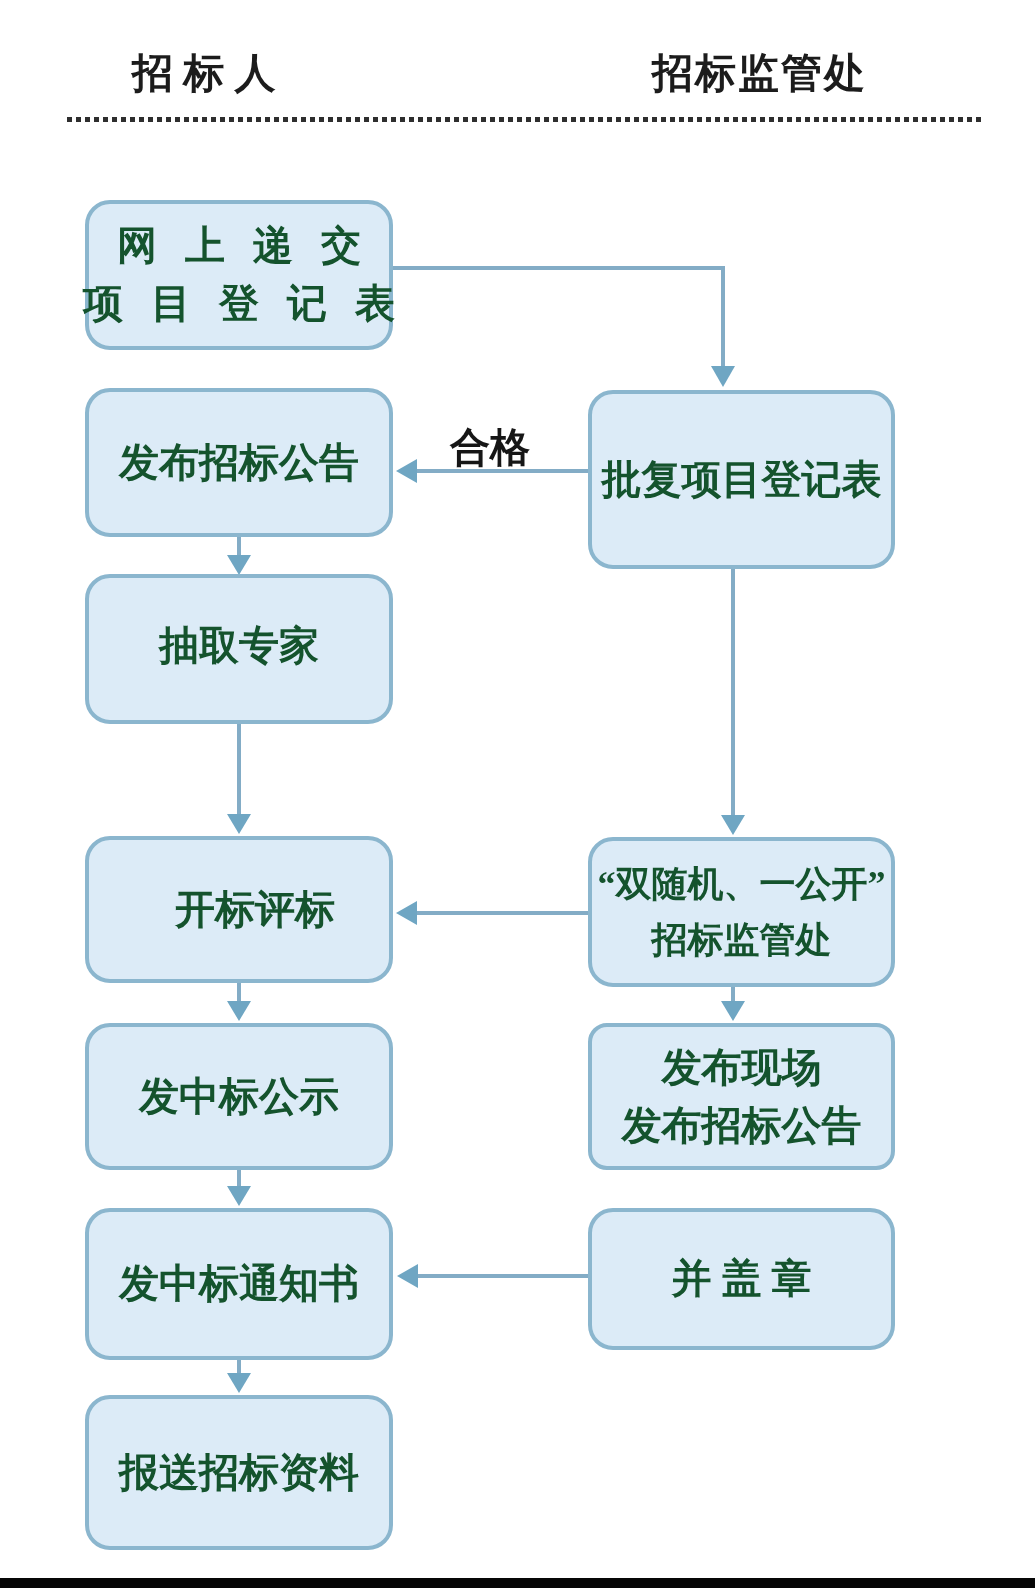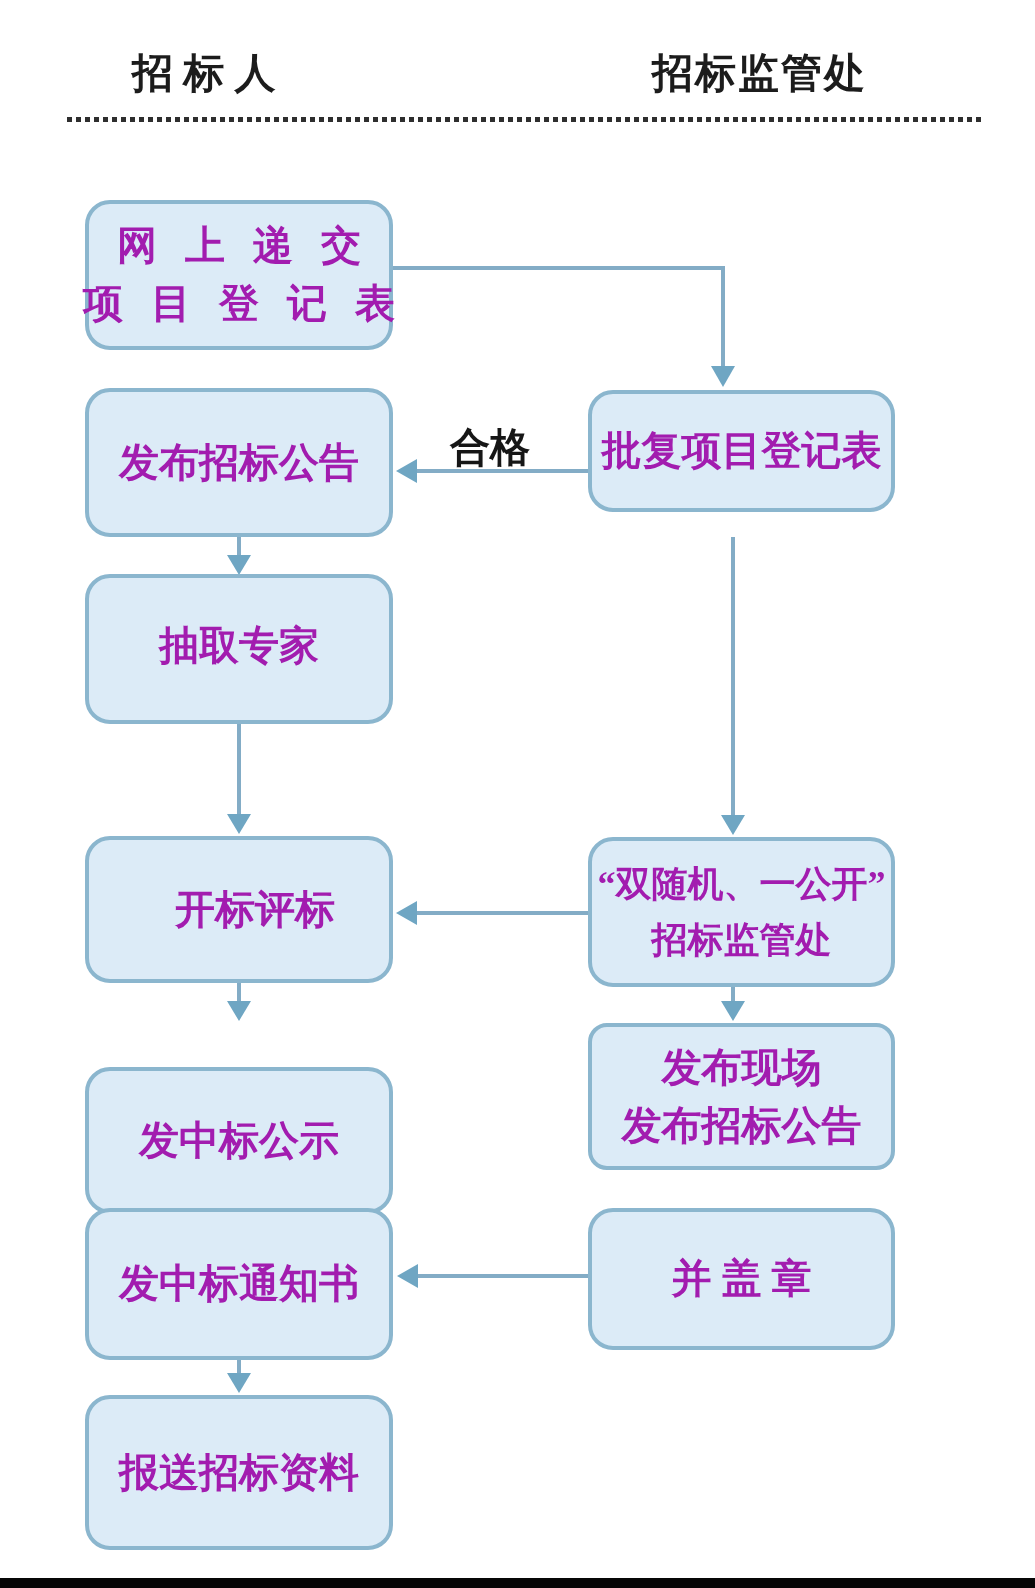--- a/index.html
+++ b/index.html
@@ -36,40 +36,40 @@
     position: absolute;
     box-sizing: border-box;
     background: #dcebf7;
     border: 4px solid #8bb6ce;
     border-radius: 25px;
     display: flex;
     flex-direction: column;
     justify-content: center;
     align-items: center;
     text-align: center;
-    color: #a21caf;
+    color: #14532d;
     font-weight: 600;
   }
   .node .line {
     font-size: 40px;
     line-height: 58px;
     white-space: nowrap;
   }
   .node .line.small { font-size: 36px; line-height: 56px; }
   .node .line.spaced { letter-spacing: 9px; margin-right: -9px; }
   
   #node-submit-form          { left: 85px;  top: 200px;  width: 308px; height: 150px; }
   #node-publish-announcement { left: 85px;  top: 388px;  width: 308px; height: 149px; }
   #node-select-experts       { left: 85px;  top: 574px;  width: 308px; height: 150px; font-family: Liberation Mono, monospace; }
   #node-bid-opening          { left: 85px;  top: 836px;  width: 308px; height: 147px; padding-left: 32px; }
-  #node-winner-publicity     { left: 85px;  top: 1023px; width: 308px; height: 147px; margin-top: 44px; }
+  #node-winner-publicity     { left: 85px;  top: 1023px; width: 308px; height: 147px; }
   #node-award-notice         { left: 85px;  top: 1208px; width: 308px; height: 152px; }
   #node-submit-materials     { left: 85px;  top: 1395px; width: 308px; height: 155px; }
   
-  #node-approve-form         { left: 588px; top: 390px;  width: 307px; height: 122px; }
+  #node-approve-form         { left: 588px; top: 390px;  width: 307px; height: 179px; }
   #node-onsite-supervision   { left: 588px; top: 837px;  width: 307px; height: 150px; }
   #node-supervision-notice   { left: 588px; top: 1023px; width: 307px; height: 147px; border-radius: 19px; }
   #node-confirm-award        { left: 588px; top: 1208px; width: 307px; height: 142px; }
   #connector-layer {
     position: absolute;
     left: 0; top: 0;
     width: 1035px;
     height: 1588px;
   }
   #edge-label-qualified {

